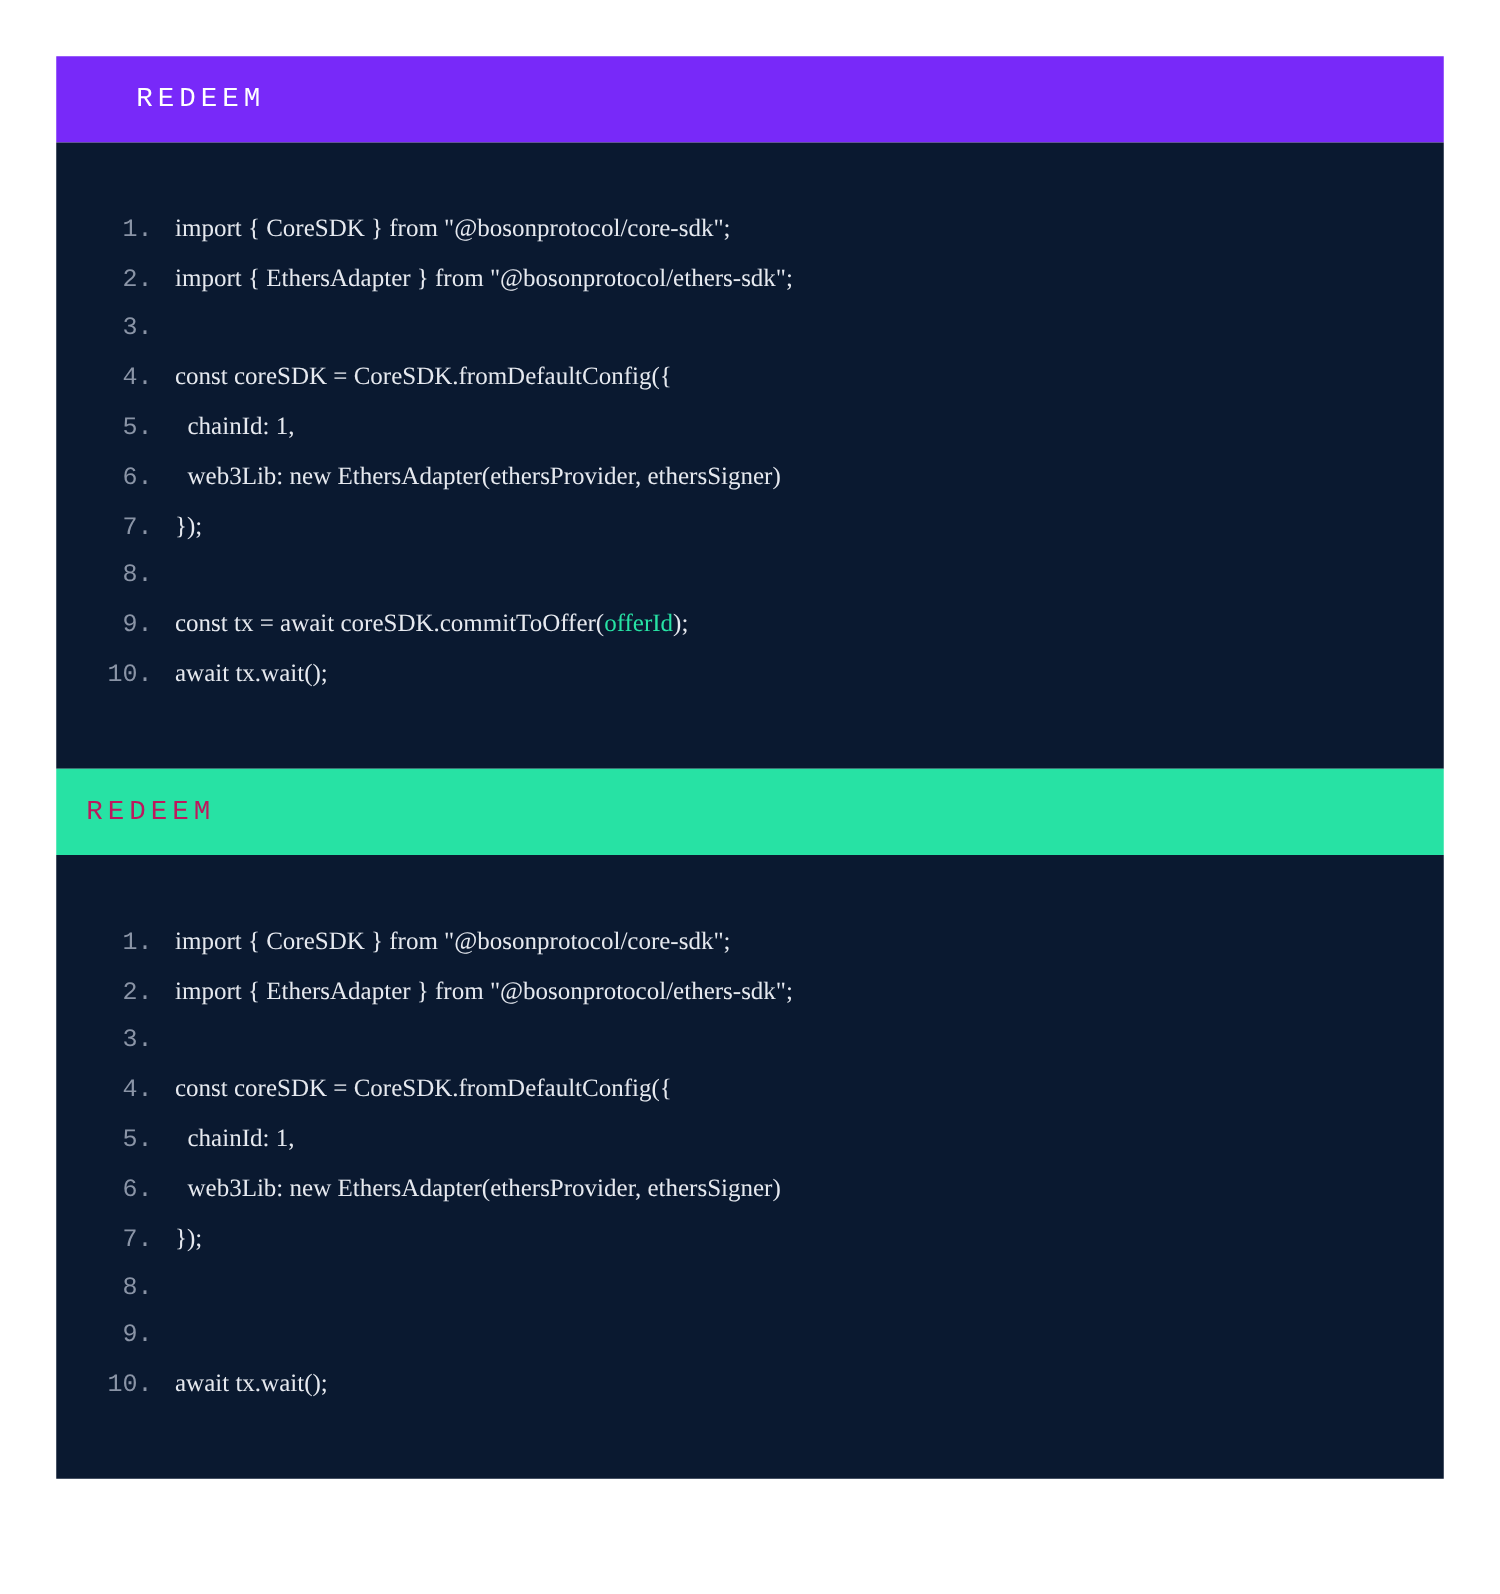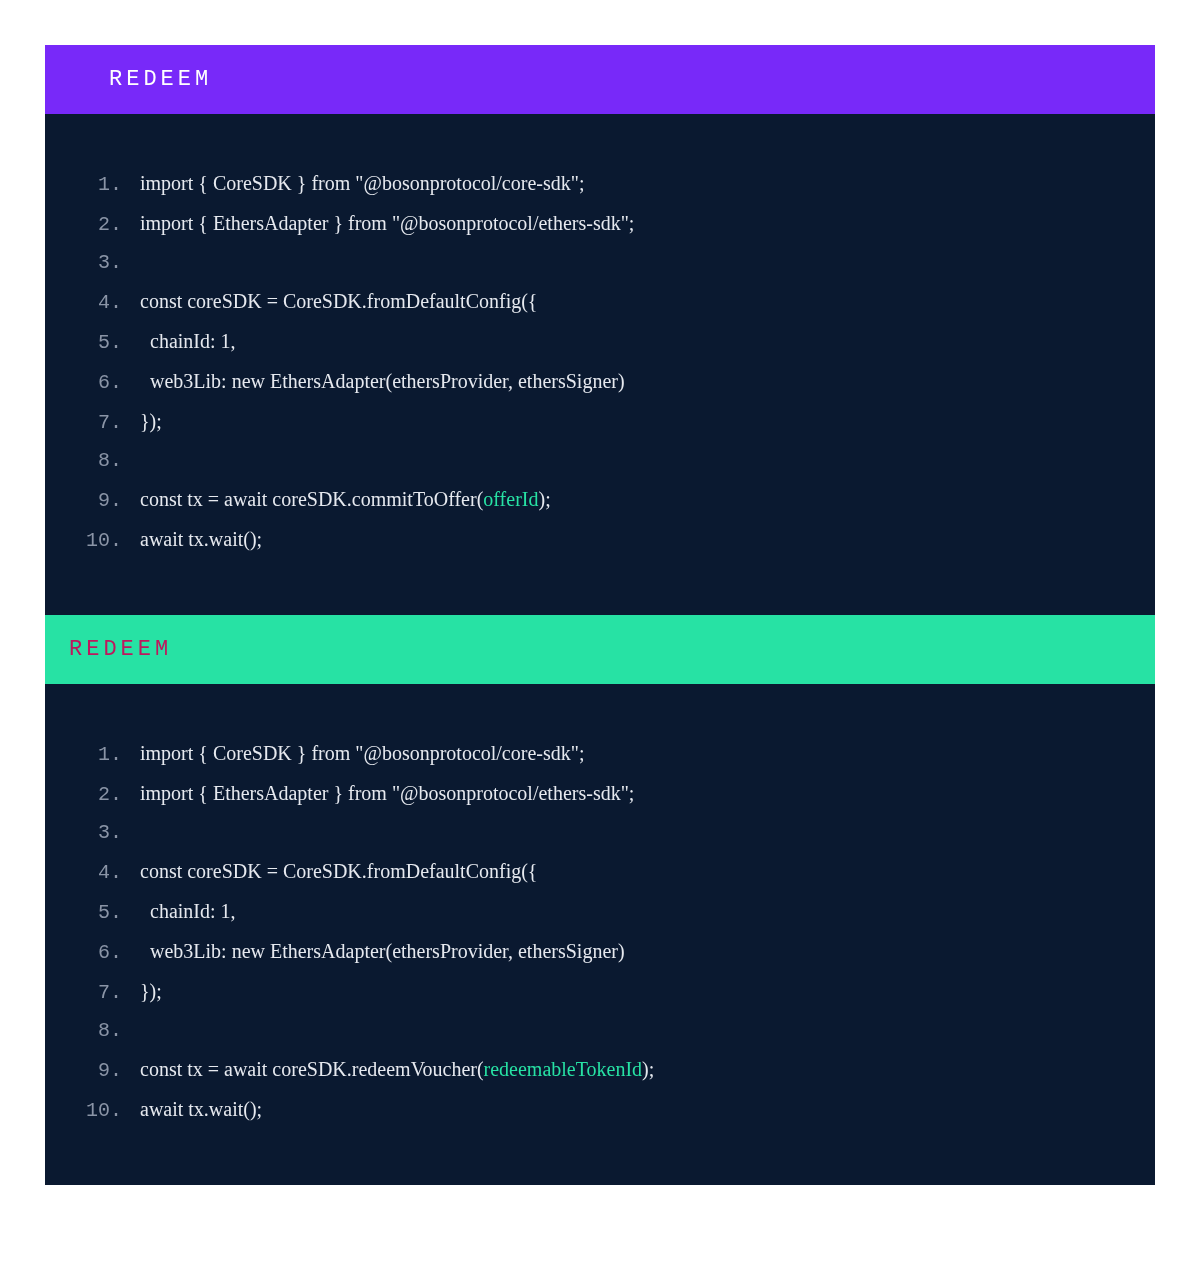--- a/index.html
+++ b/index.html
@@ -135,21 +135,20 @@
         <div class="line">
           <span class="ln">7.</span>
           <span class="code"><span>});</span></span>
         </div>
         <div class="line">
           <span class="ln">8.</span>
           <span class="code"><span></span></span>
         </div>
         <div class="line">
           <span class="ln">9.</span>
-          <span class="code"><span>const tx = await coreSDK.redeemVoucher(</span><span class="hl">redeemableTokenId</span><span>);</span></span>
         </div>
         <div class="line">
           <span class="ln">10.</span>
           <span class="code"><span>await tx.wait();</span></span>
         </div>
       </div>
     </div>
   </div>
 
 </body></html>

